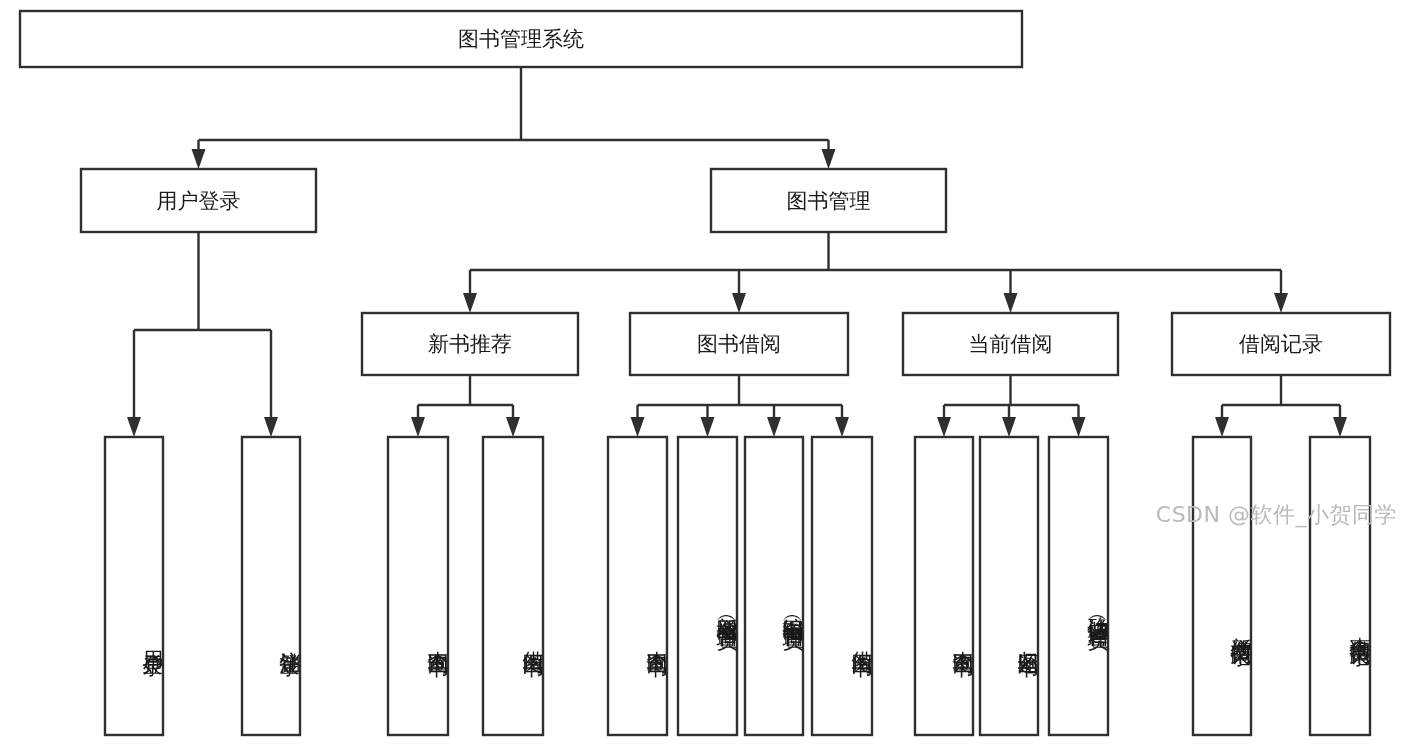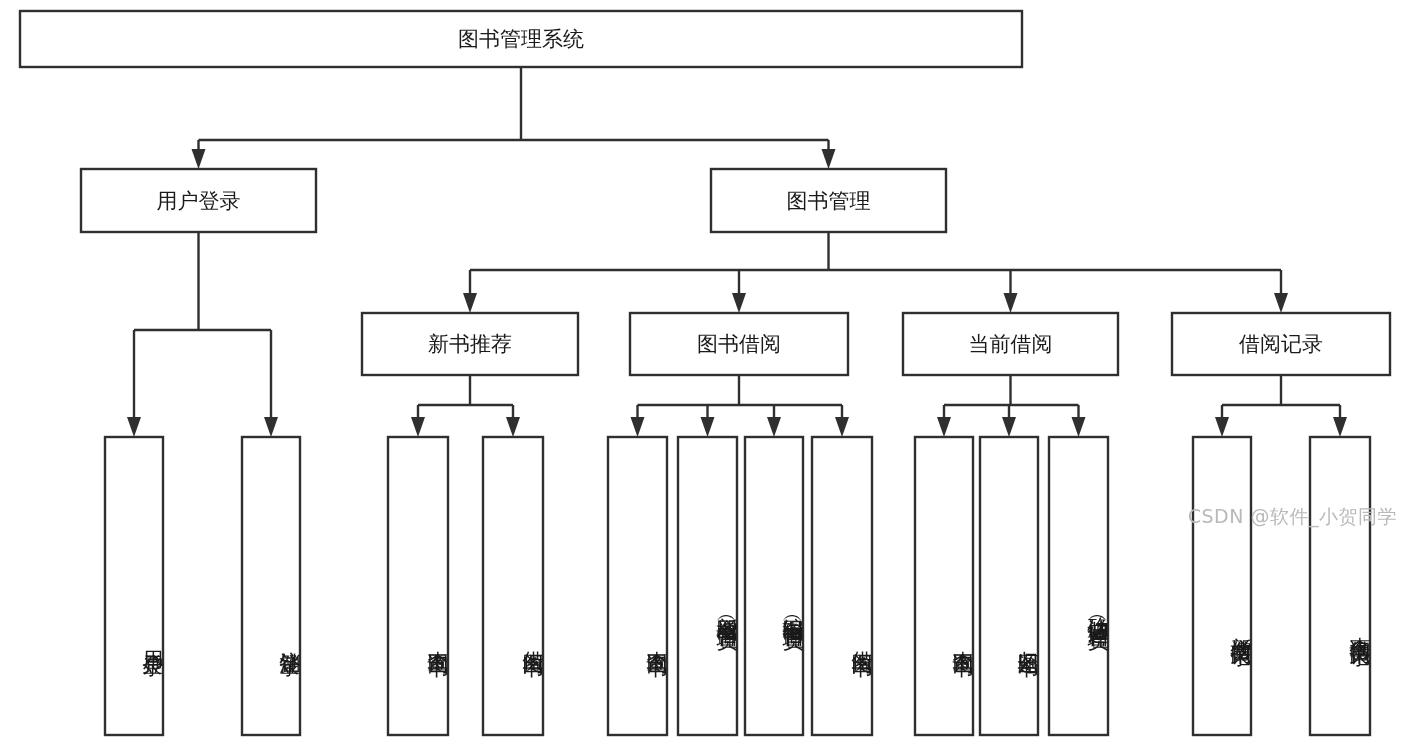--- a/index.html
+++ b/index.html
@@ -60,21 +60,21 @@
     align-items: flex-start;
     justify-content: center;
     white-space: nowrap;
     pointer-events: none;
   }
   .watermark {
     position: absolute;
     right: 8px;
     bottom: 4px;
     font-family: "DejaVu Sans", "Liberation Sans", sans-serif;
-    font-size: 19px;
+    font-size: 22px;
     color: #b9b9b9;
     white-space: nowrap;
     letter-spacing: 0.5px;
   }
 </style>
 </head>
 <body>
 
 <div id="diagram-root">
 

